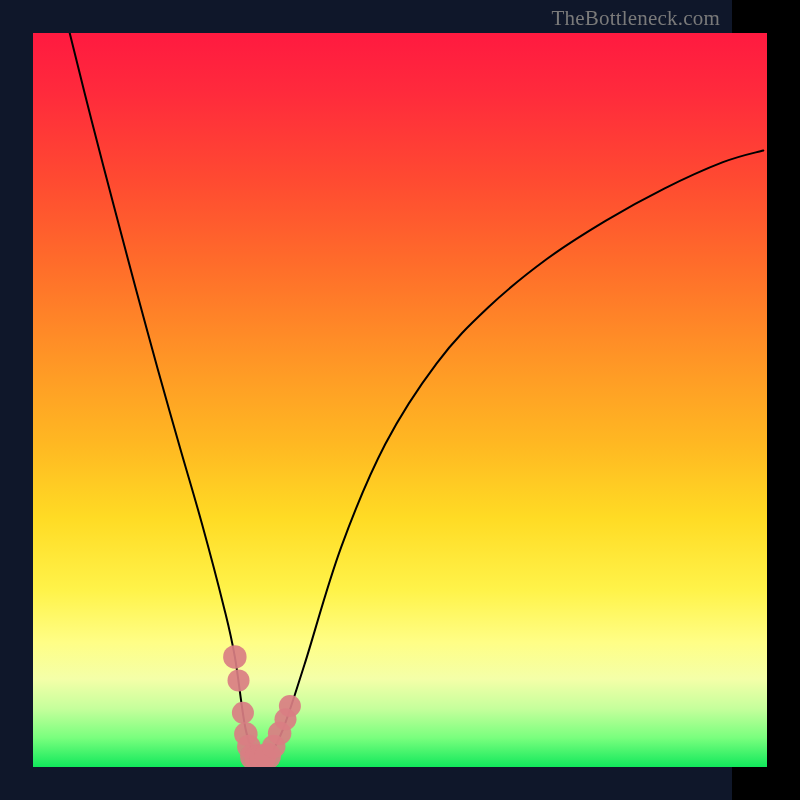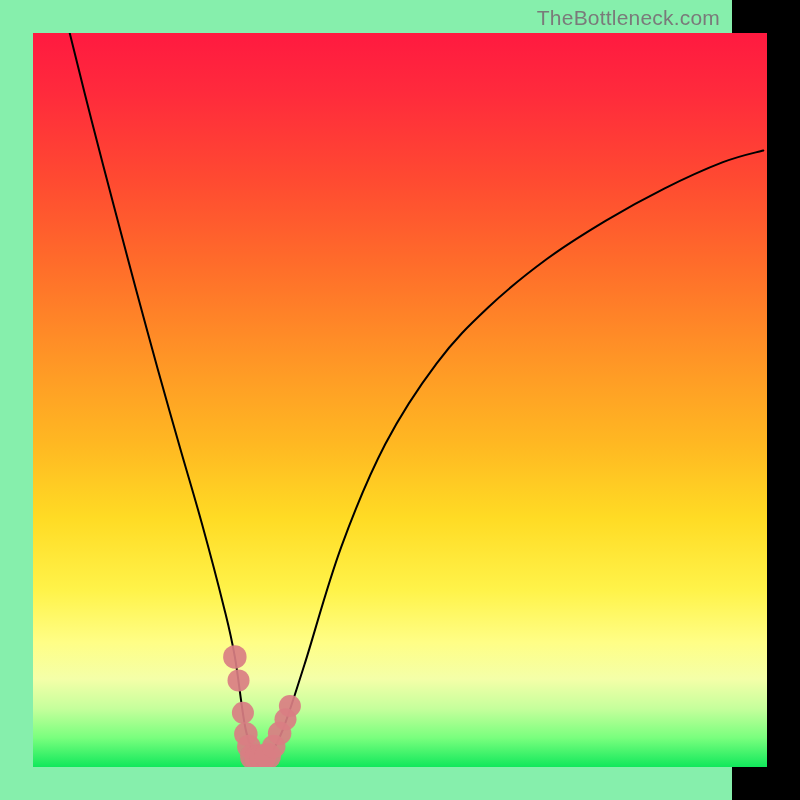--- a/index.html
+++ b/index.html
@@ -8,21 +8,22 @@
     width: 800px;
     height: 800px;
     overflow: hidden;
     background: #000;
     font-family: Arial, Helvetica, sans-serif;
   }
   .stage {
     position: absolute;
     left: 0; top: 0;
     width: 732px; height: 800px;
-    background: #86efac;
+    background: #0f172a;
+    font-family: Liberation Serif, serif;
   }
   .plot-area {
     position: absolute;
     left: 33px;
     top: 33px;
     width: 734px;
     height: 734px;
     background: linear-gradient(
       to bottom,
       #ff1a40 0%,

